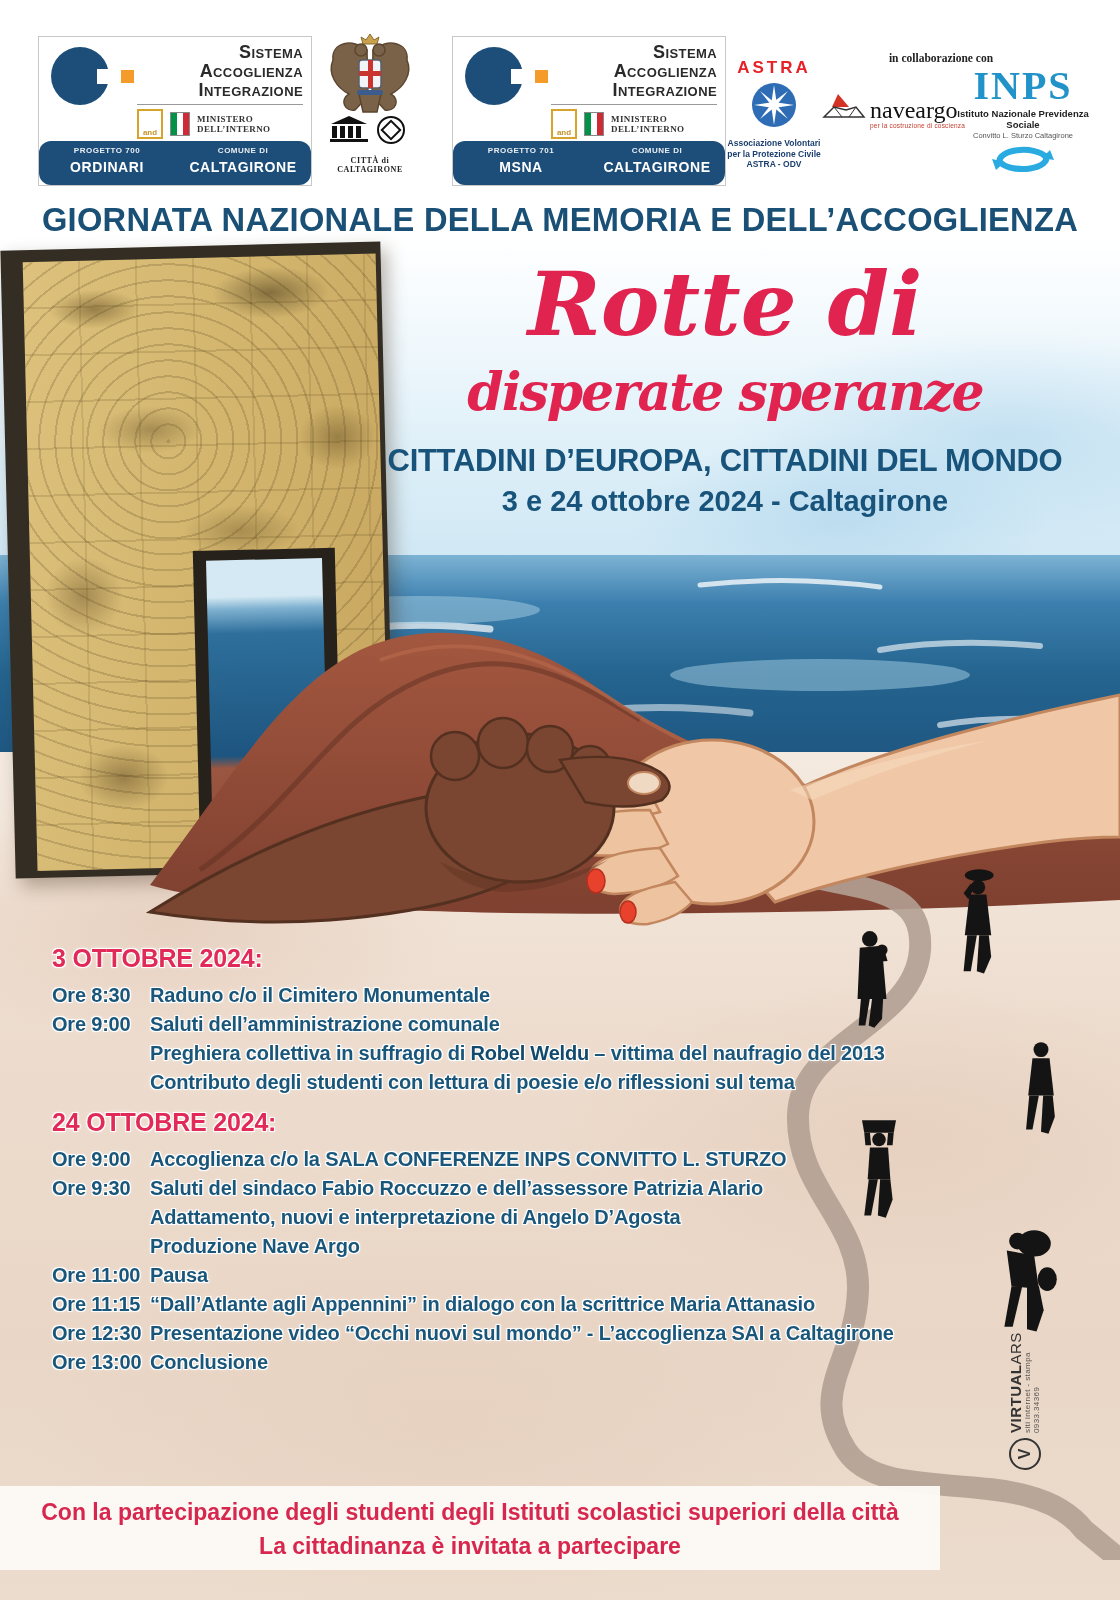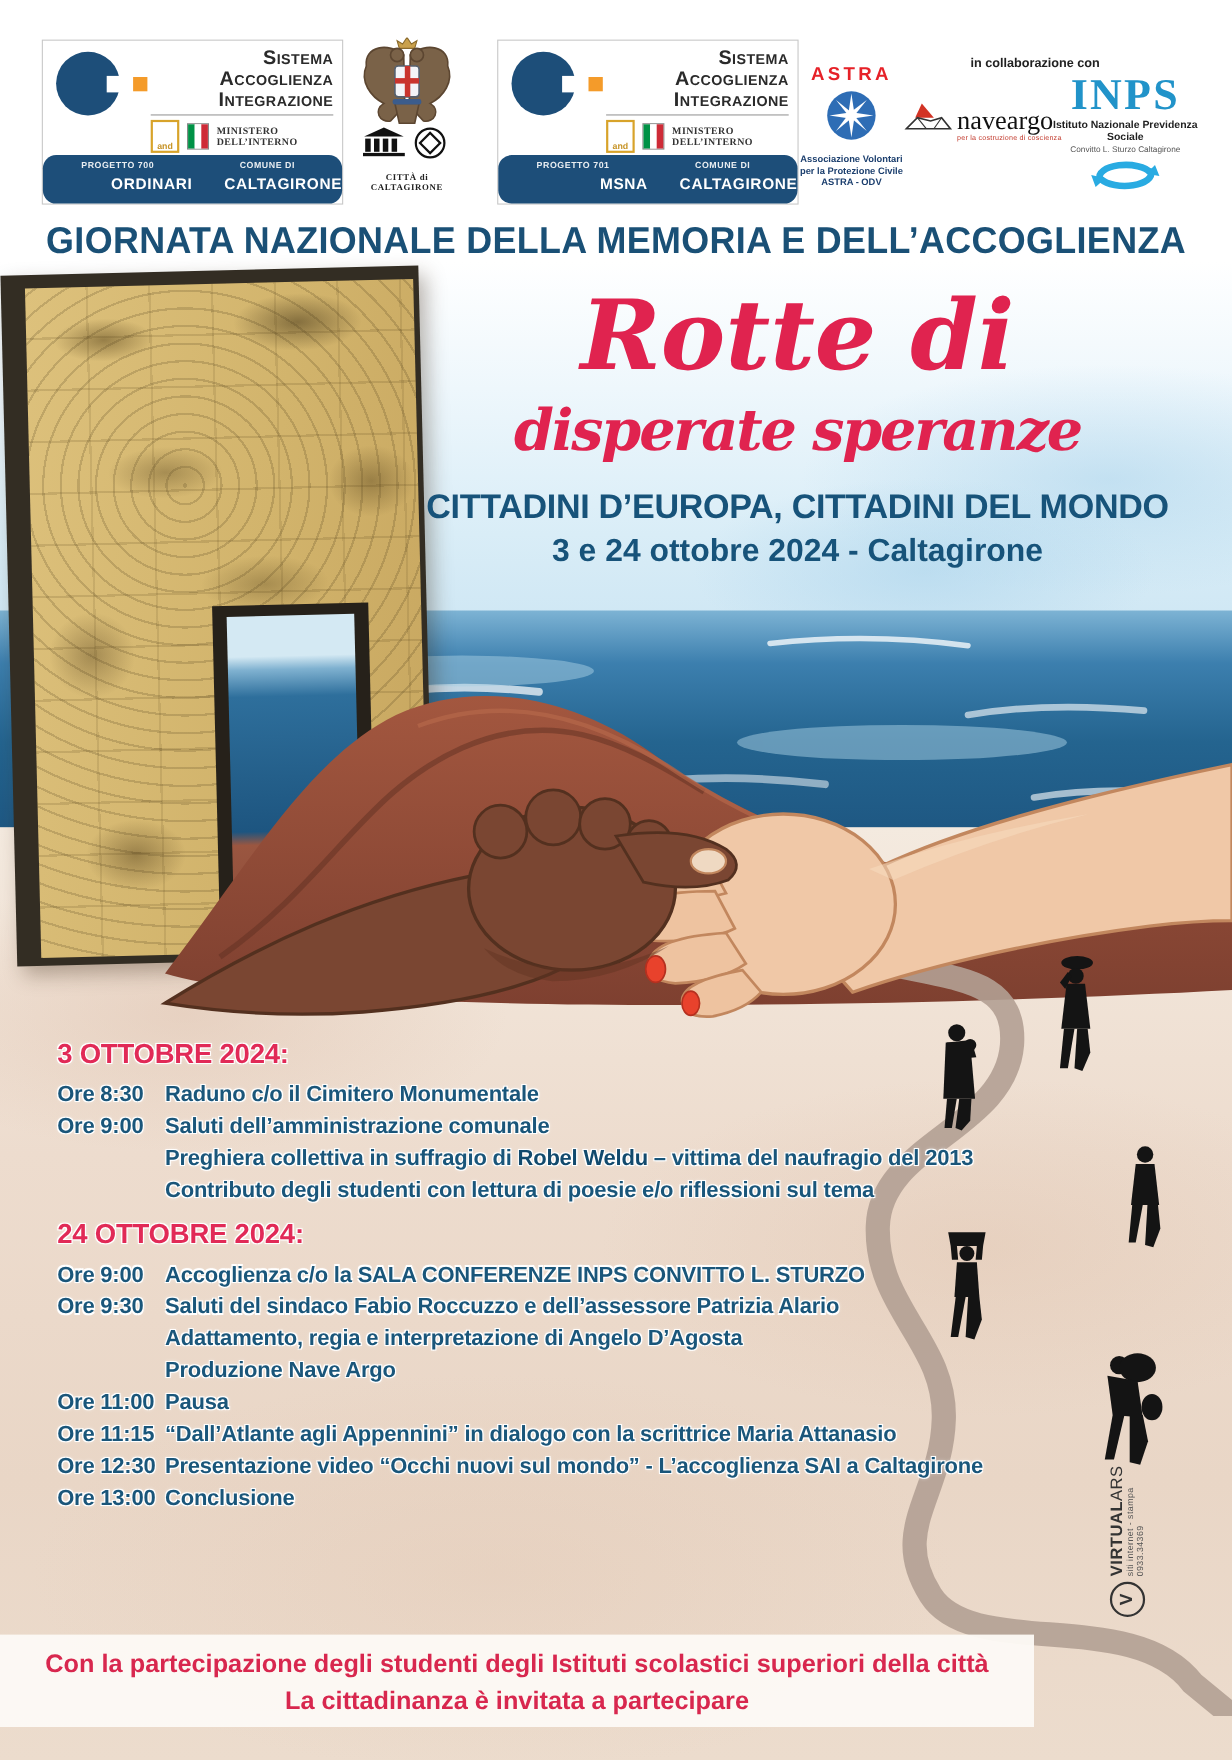--- a/index.html
+++ b/index.html
@@ -21,32 +21,32 @@
   .and-box{width:22px;height:26px;border:2px solid #d8a32a;position:relative;background:#fff;}
   .and-box span{position:absolute;bottom:0;left:0;right:0;text-align:center;font-size:8px;
                 font-weight:700;color:#c79427;}
   .flag-book{width:18px;height:22px;display:flex;border:1px solid #888;}
   .flag-book i{flex:1;}
   .ministero{font-family:"Liberation Serif",serif;font-size:9px;line-height:10px;color:#333;
              letter-spacing:.4px;font-weight:600;}
   .sai-strip{height:44px;background:#1d4e79;color:#fff;display:flex;border-radius:12px;}
   .sai-strip .col{flex:1;text-align:center;padding-top:5px;}
   .strip-top{font-size:8px;font-weight:700;letter-spacing:.5px;opacity:.9;}
-  .strip-main{font-size:14px;font-weight:800;letter-spacing:.6px;margin-top:4px;text-align:right;}
+  .strip-main{font-size:14px;font-weight:800;letter-spacing:.6px;margin-top:4px;}
 
   .crest{position:absolute;left:322px;top:34px;width:96px;height:152px;text-align:center;}
   .crest-caption{font-family:"Liberation Serif",serif;font-size:8px;font-weight:700;
                  letter-spacing:.6px;color:#222;margin-top:2px;}
 
   .astra{position:absolute;left:718px;top:58px;width:112px;text-align:center;}
   .astra-name{color:#e62128;font-weight:800;font-size:17px;letter-spacing:3px;}
   .astra-cap{font-size:8.5px;line-height:10.5px;color:#1c3f6e;font-weight:600;margin-top:5px;}
 
   .collab{position:absolute;left:836px;top:52px;width:210px;text-align:center;
-          font-size:11.5px;font-weight:800;color:#222;}
+          font-size:11.5px;font-weight:800;color:#222;font-family:Liberation Serif, serif;}
   .naveargo{position:absolute;left:822px;top:92px;width:160px;}
   .nave-row{display:flex;align-items:flex-end;gap:4px;}
   .nave-name{font-family:"Liberation Serif",serif;font-size:24px;color:#111;line-height:24px;}
   .nave-name b{font-weight:400;}
   .nave-tag{font-size:6.5px;color:#c23b2e;margin-left:48px;letter-spacing:.2px;}
 
   .inps{position:absolute;left:948px;top:66px;width:150px;text-align:center;}
   .inps-name{font-family:"Liberation Serif",serif;font-weight:700;font-size:40px;line-height:40px;
              color:#2193c9;letter-spacing:2px;}
   .inps-l1{font-size:9.5px;color:#222;font-weight:600;margin-top:2px;}
@@ -448,21 +448,21 @@
     <div class="prow">
       <span class="ptime">Ore 9:00</span>
       <span class="ptext"><span>Accoglienza c/o la SALA CONFERENZE INPS CONVITTO L. STURZO</span><b class="pb"></b><span></span></span>
     </div>
     <div class="prow">
       <span class="ptime">Ore 9:30</span>
       <span class="ptext"><span>Saluti del sindaco Fabio Roccuzzo e dell’assessore Patrizia Alario</span><b class="pb"></b><span></span></span>
     </div>
     <div class="prow">
       <span class="ptime"></span>
-      <span class="ptext"><span>Adattamento, regia e interpretazione di Angelo D’Agosta</span><b class="pb"></b><span></span></span>
+      <span class="ptext"><span>Adattamento, nuovi e interpretazione di Angelo D’Agosta</span><b class="pb"></b><span></span></span>
     </div>
     <div class="prow">
       <span class="ptime"></span>
       <span class="ptext"><span>Produzione Nave Argo</span><b class="pb"></b><span></span></span>
     </div>
     <div class="prow">
       <span class="ptime">Ore 11:00</span>
       <span class="ptext"><span>Pausa</span><b class="pb"></b><span></span></span>
     </div>
     <div class="prow">

